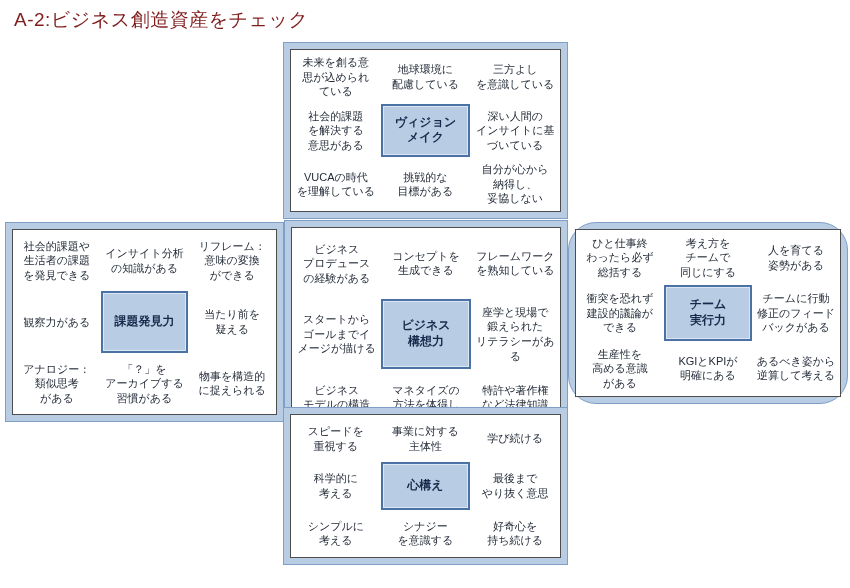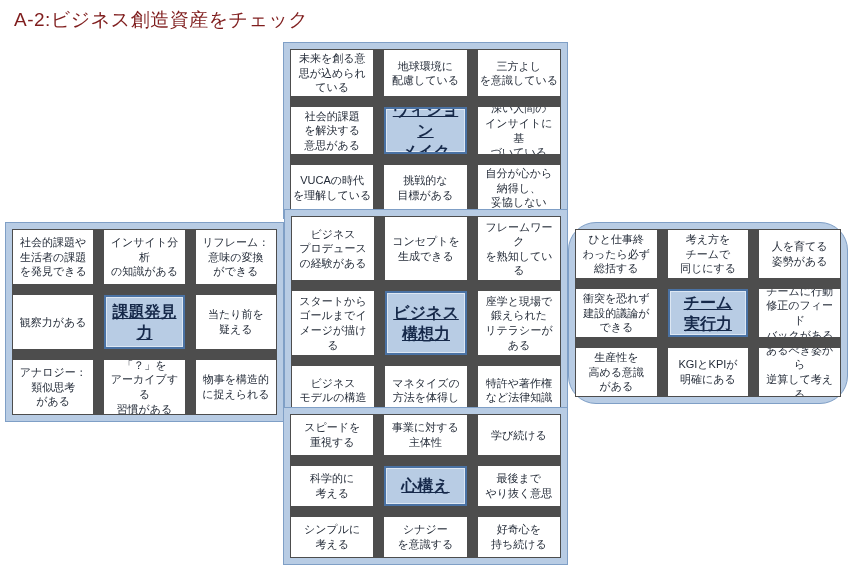--- a/index.html
+++ b/index.html
@@ -30,21 +30,21 @@
     border: 1px solid #7f9fc6;
     padding: 6px;
   }
   .cells {
     width: 100%;
     height: 100%;
     box-sizing: border-box;
     display: grid;
     grid-template-columns: repeat(3, 1fr);
     grid-template-rows: repeat(3, 1fr);
-    gap: 11px;
+    gap: 0;
     background: #4d4d4d;
     border: 1px solid #4d4d4d;
   }
   .cell {
     background: #ffffff;
     display: flex;
     align-items: center;
     justify-content: center;
     text-align: center;
     font-size: 11px;
@@ -52,23 +52,22 @@
     color: #1e2633;
     white-space: pre-line;
     padding: 2px;
     overflow: hidden;
   }
   .cell.center {
     background: #b8cce4;
     border: 2px solid #4a72a4;
     box-shadow: inset 0 0 0 1px #dde7f3;
     font-weight: bold;
-    font-size: 16px;
+    font-size: 12px;
     color: #16294a;
-    text-decoration: underline;
   }
 </style>
 </head>
 <body>
 
 <div id="canvas">
 
   <div class="page-title">A-2:ビジネス創造資産をチェック</div>
 
   <div class="frame" style="left:283px; top:42px; width:285px; height:177px;">
@@ -116,21 +115,21 @@
 類似思考
 がある</div>
       <div class="cell">「？」を
 アーカイブする
 習慣がある</div>
       <div class="cell">物事を構造的
 に捉えられる</div>
     </div>
   </div>
 
-  <div class="frame" style="left:284px; top:209px; width:284px; height:228px;">
+  <div class="frame" style="left:284px; top:220px; width:284px; height:228px;">
     <div class="cells">
       <div class="cell">ビジネス
 プロデュース
 の経験がある</div>
       <div class="cell">コンセプトを
 生成できる</div>
       <div class="cell">フレームワーク
 を熟知している</div>
       <div class="cell">スタートから
 ゴールまでイ

